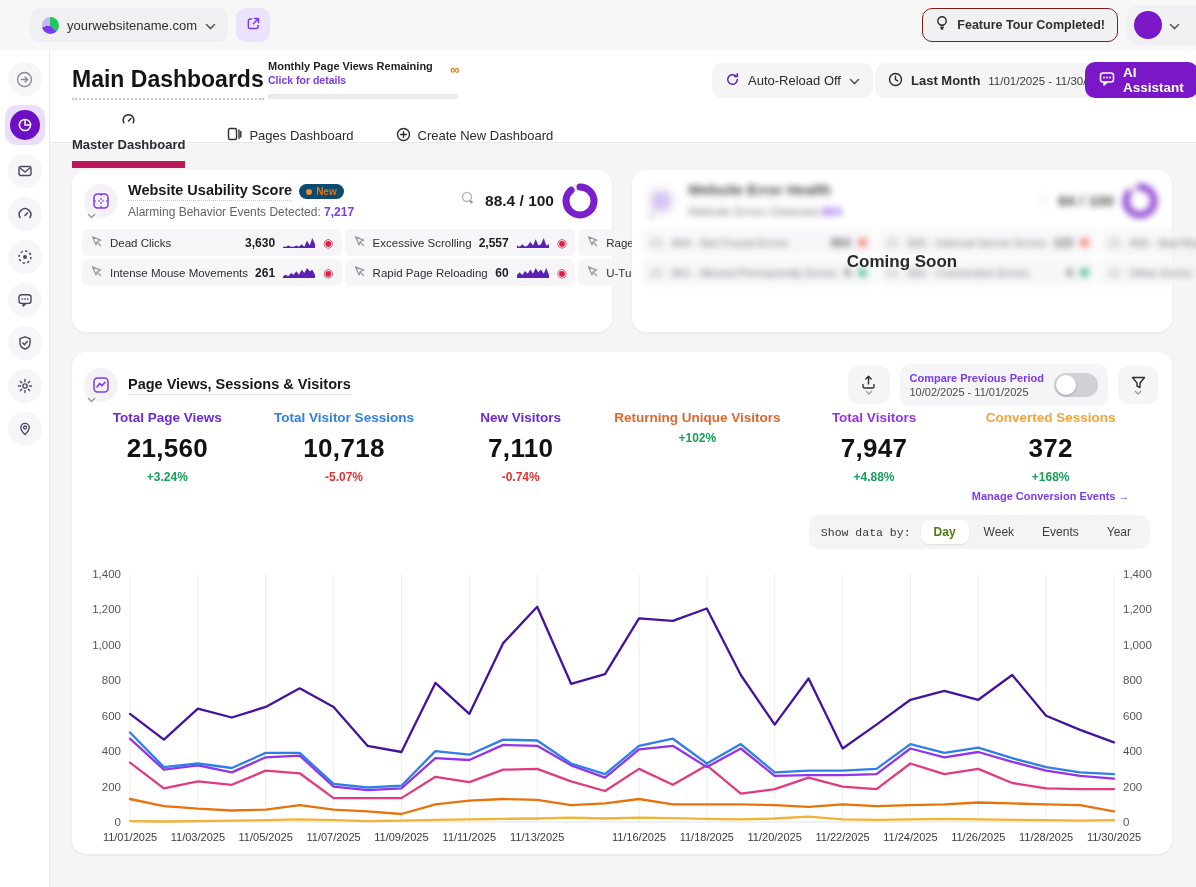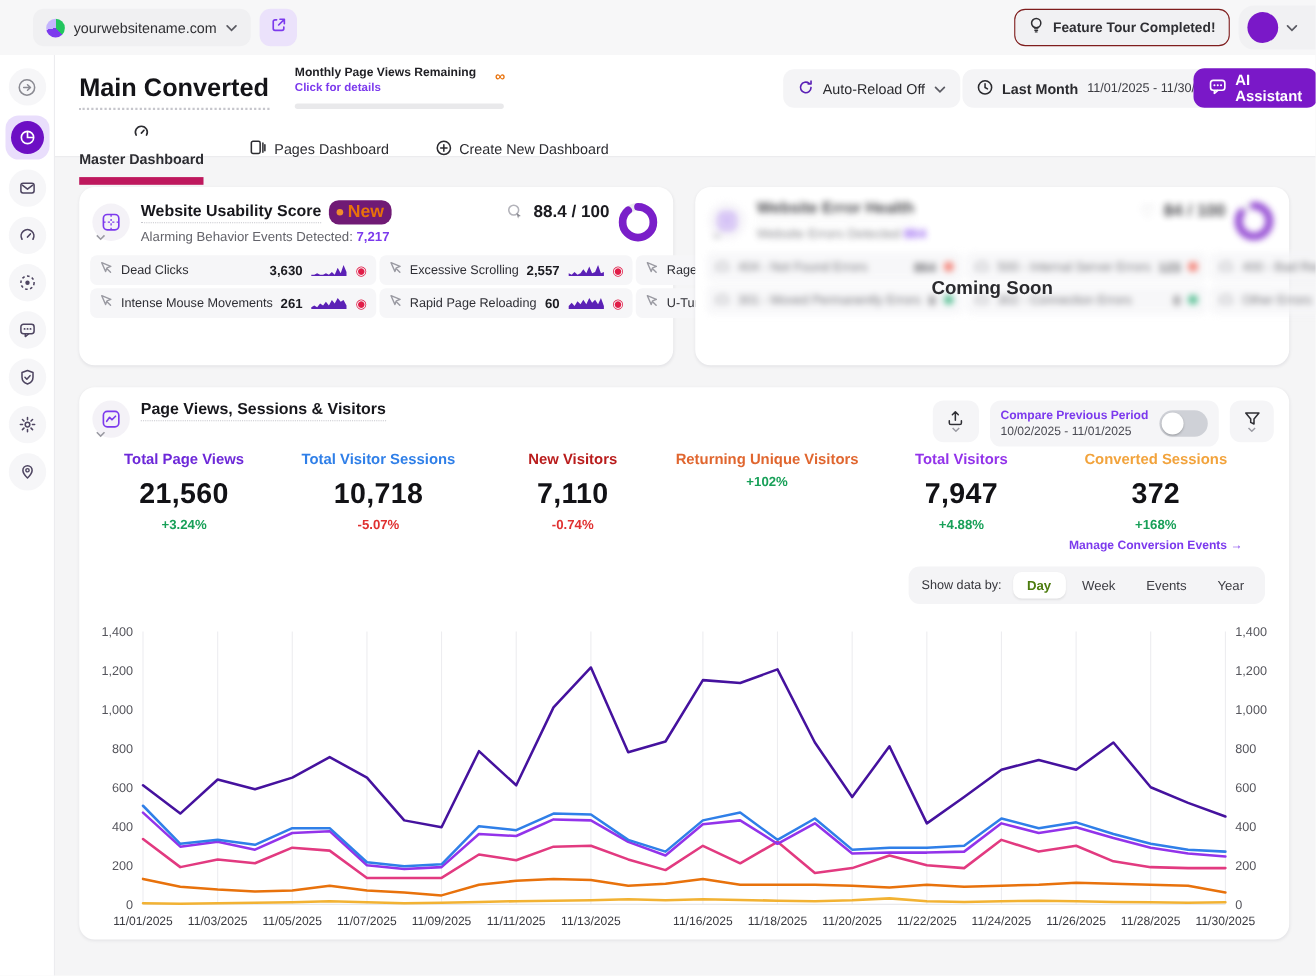--- a/index.html
+++ b/index.html
@@ -42,55 +42,55 @@
   
   .card{position:absolute;background:#fff;border-radius:14px;box-shadow:0 1px 3px rgba(20,20,40,.07);}
   #card-usability{left:72px;top:170px;width:540px;height:162px;}
   #card-errors{left:632px;top:170px;width:540px;height:162px;}
   .chead{display:flex;align-items:center;padding:12px 14px 8px 12px;gap:10px;}
   .hicon{width:34px;height:34px;border-radius:50%;background:#f4f2f7;display:flex;align-items:center;justify-content:center;position:relative;flex:0 0 auto;}
   .hicon .chev{position:absolute;left:3px;bottom:-5px;}
   .ctitles{flex:1;min-width:0;}
   .ctitle-row{display:flex;align-items:center;gap:7px;}
   .ctitle{font-size:14.5px;font-weight:700;color:#17171c;border-bottom:1.5px dotted #c6c6cc;padding-bottom:2px;}
-  .badge-new{display:flex;align-items:center;gap:4px;background:#701a75;color:#e8720a;font-size:16px;font-weight:700;padding:2px 7px;border-radius:9px;}
+  .badge-new{display:flex;align-items:center;gap:4px;background:#0c4a6e;color:#e8720a;font-size:10px;font-weight:700;padding:2px 7px;border-radius:9px;}
   .badge-new .dot{width:6px;height:6px;border-radius:50%;background:#f08c2e;}
   .csub{font-size:12px;color:#63636a;margin-top:4px;}
   .csub b{color:#7c3aed;}
-  .scorebox{display:flex;align-items:flex-start;gap:8px;}
+  .scorebox{display:flex;align-items:center;gap:8px;}
   .score{font-size:15.5px;font-weight:700;color:#1b1b20;}
   .rows{display:grid;grid-template-columns:1fr 1fr 1fr;gap:3px;padding:2px 10px 10px 10px;}
   .urow{display:flex;align-items:center;gap:7px;background:#f6f6f8;border-radius:6px;height:27px;padding:0 8px;box-sizing:border-box;}
   .rlabel{font-size:11.5px;color:#2e2e34;flex:1;white-space:nowrap;overflow:hidden;}
   .rvalue{font-size:12px;font-weight:700;color:#1b1b20;}
   .target{color:#e11d48;font-size:12px;line-height:1;}
   .dot-st{width:9px;height:9px;border-radius:50%;}
   .dot-red{background:#f16658;} .dot-green{background:#35b37e;}
   .blur-wrap{filter:blur(3px);opacity:.8;}
   #coming-soon{position:absolute;left:0;top:82px;width:100%;text-align:center;font-size:17px;font-weight:600;color:#2a2a2e;}
   
   #card-chart{left:72px;top:352px;width:1100px;height:502px;}
-  #chart-head{display:flex;align-items:flex-start;padding:12px 14px 0 12px;gap:10px;}
+  #chart-head{display:flex;align-items:center;padding:12px 14px 0 12px;gap:10px;}
   .tool-btn{height:38px;background:#f5f5f7;border-radius:10px;display:flex;flex-direction:column;align-items:center;justify-content:center;gap:1px;color:#3c3c42;}
   #export-btn{width:42px;}
   #filter-btn{width:40px;}
   #compare-pill{height:42px;background:#f5f5f7;border-radius:10px;display:flex;align-items:center;gap:10px;padding:0 10px;box-sizing:border-box;}
   #compare-pill .cl{font-size:11px;font-weight:700;color:#7c3aed;}
   #compare-pill .cr{font-size:11px;color:#4a4a52;margin-top:2px;}
   .toggle{width:44px;height:24px;border-radius:12px;background:#cfd1d7;position:relative;flex:0 0 auto;}
   .toggle .knob{position:absolute;left:2px;top:2px;width:20px;height:20px;border-radius:50%;background:#fff;box-shadow:0 1px 2px rgba(0,0,0,.25);}
   #metrics{position:absolute;left:7px;top:58px;width:1060px;display:flex;}
   .metric{flex:1;text-align:center;}
   .mlabel{font-size:13.5px;font-weight:600;}
   .mvalue{font-size:26px;font-weight:600;color:#121216;margin-top:8px;letter-spacing:.3px;}
   .mdelta{font-size:12px;font-weight:600;margin-top:6px;}
   .up{color:#18a058;} .down{color:#e03131;}
   .mlink{font-size:11px;font-weight:700;color:#7c3aed;margin-top:6px;cursor:pointer;}
   #showdata{position:absolute;right:22px;top:163px;display:flex;align-items:center;gap:4px;background:#f4f4f6;border-radius:10px;height:34px;padding:0 6px 0 12px;}
-  #showdata .lbl{font-size:11.5px;color:#35353b;margin-right:6px;}
+  #showdata .lbl{font-size:11.5px;color:#35353b;margin-right:6px;font-family:Liberation Mono, monospace;}
   .gran{font-size:12px;color:#3c3c42;padding:5px 13px;border-radius:8px;cursor:pointer;}
   .gran.active{background:#fff;color:#4d7c0f;font-weight:700;box-shadow:0 1px 2px rgba(0,0,0,.08);}
   #chart-svg{position:absolute;left:8px;top:208px;}
   text{font-family:"Liberation Sans",sans-serif;}
 </style>
 </head>
 <body>
 
 <div id="topbar" class="abs">
   <div id="site-pill" class="pill abs">
@@ -174,21 +174,21 @@
     </div>
     <div class="side-ic">
       <svg width="16" height="16">
         <path d="M8 13.6S3.8 9.7 3.8 6.6a4.2 4.2 0 1 1 8.4 0c0 3.1-4.2 7-4.2 7z" fill="none" stroke="#4e4561" stroke-width="1.4" stroke-linejoin="round"></path>
         <circle cx="8" cy="6.5" r="1.5" fill="none" stroke="#4e4561" stroke-width="1.3"></circle>
       </svg>
     </div>
   </div>
 
 <div id="headerband" class="abs">
-  <div id="page-title" class="abs">Main Converted</div>
+  <div id="page-title" class="abs">Main Dashboards</div>
   <div id="quota" class="abs">
     <div class="ql">Monthly Page Views Remaining</div>
     <div class="qk">Click for details</div>
     <div class="bar"></div>
   </div>
   <div id="quota-inf" class="abs">∞</div>
 
   <div id="auto-reload" class="hpill">
     <span><svg width="15" height="15">
           <path d="M12.3 7.5a4.8 4.8 0 1 1-1.7-3.7M12.3 1.8v2.6h-2.6" fill="none" stroke="#5b21b6" stroke-width="1.5" stroke-linecap="round" stroke-linejoin="round"></path>
@@ -477,21 +477,21 @@
         <div class="mlabel" style="color:#6d28d9">Total Page Views</div>
         <div class="mvalue">21,560</div>
         <div class="mdelta up">+3.24%</div>
       </div>
       <div class="metric">
         <div class="mlabel" style="color:#2f7fe8">Total Visitor Sessions</div>
         <div class="mvalue">10,718</div>
         <div class="mdelta down">-5.07%</div>
       </div>
       <div class="metric">
-        <div class="mlabel" style="color:#b91c1c">New Visitors</div>
+        <div class="mlabel" style="color:#6d28d9">New Visitors</div>
         <div class="mvalue">7,110</div>
         <div class="mdelta down">-0.74%</div>
       </div>
       <div class="metric">
         <div class="mlabel" style="color:#e0662f">Returning Unique Visitors</div>
         <div class="mdelta up">+102%</div>
       </div>
       <div class="metric">
         <div class="mlabel" style="color:#9333ea">Total Visitors</div>
         <div class="mvalue">7,947</div>

